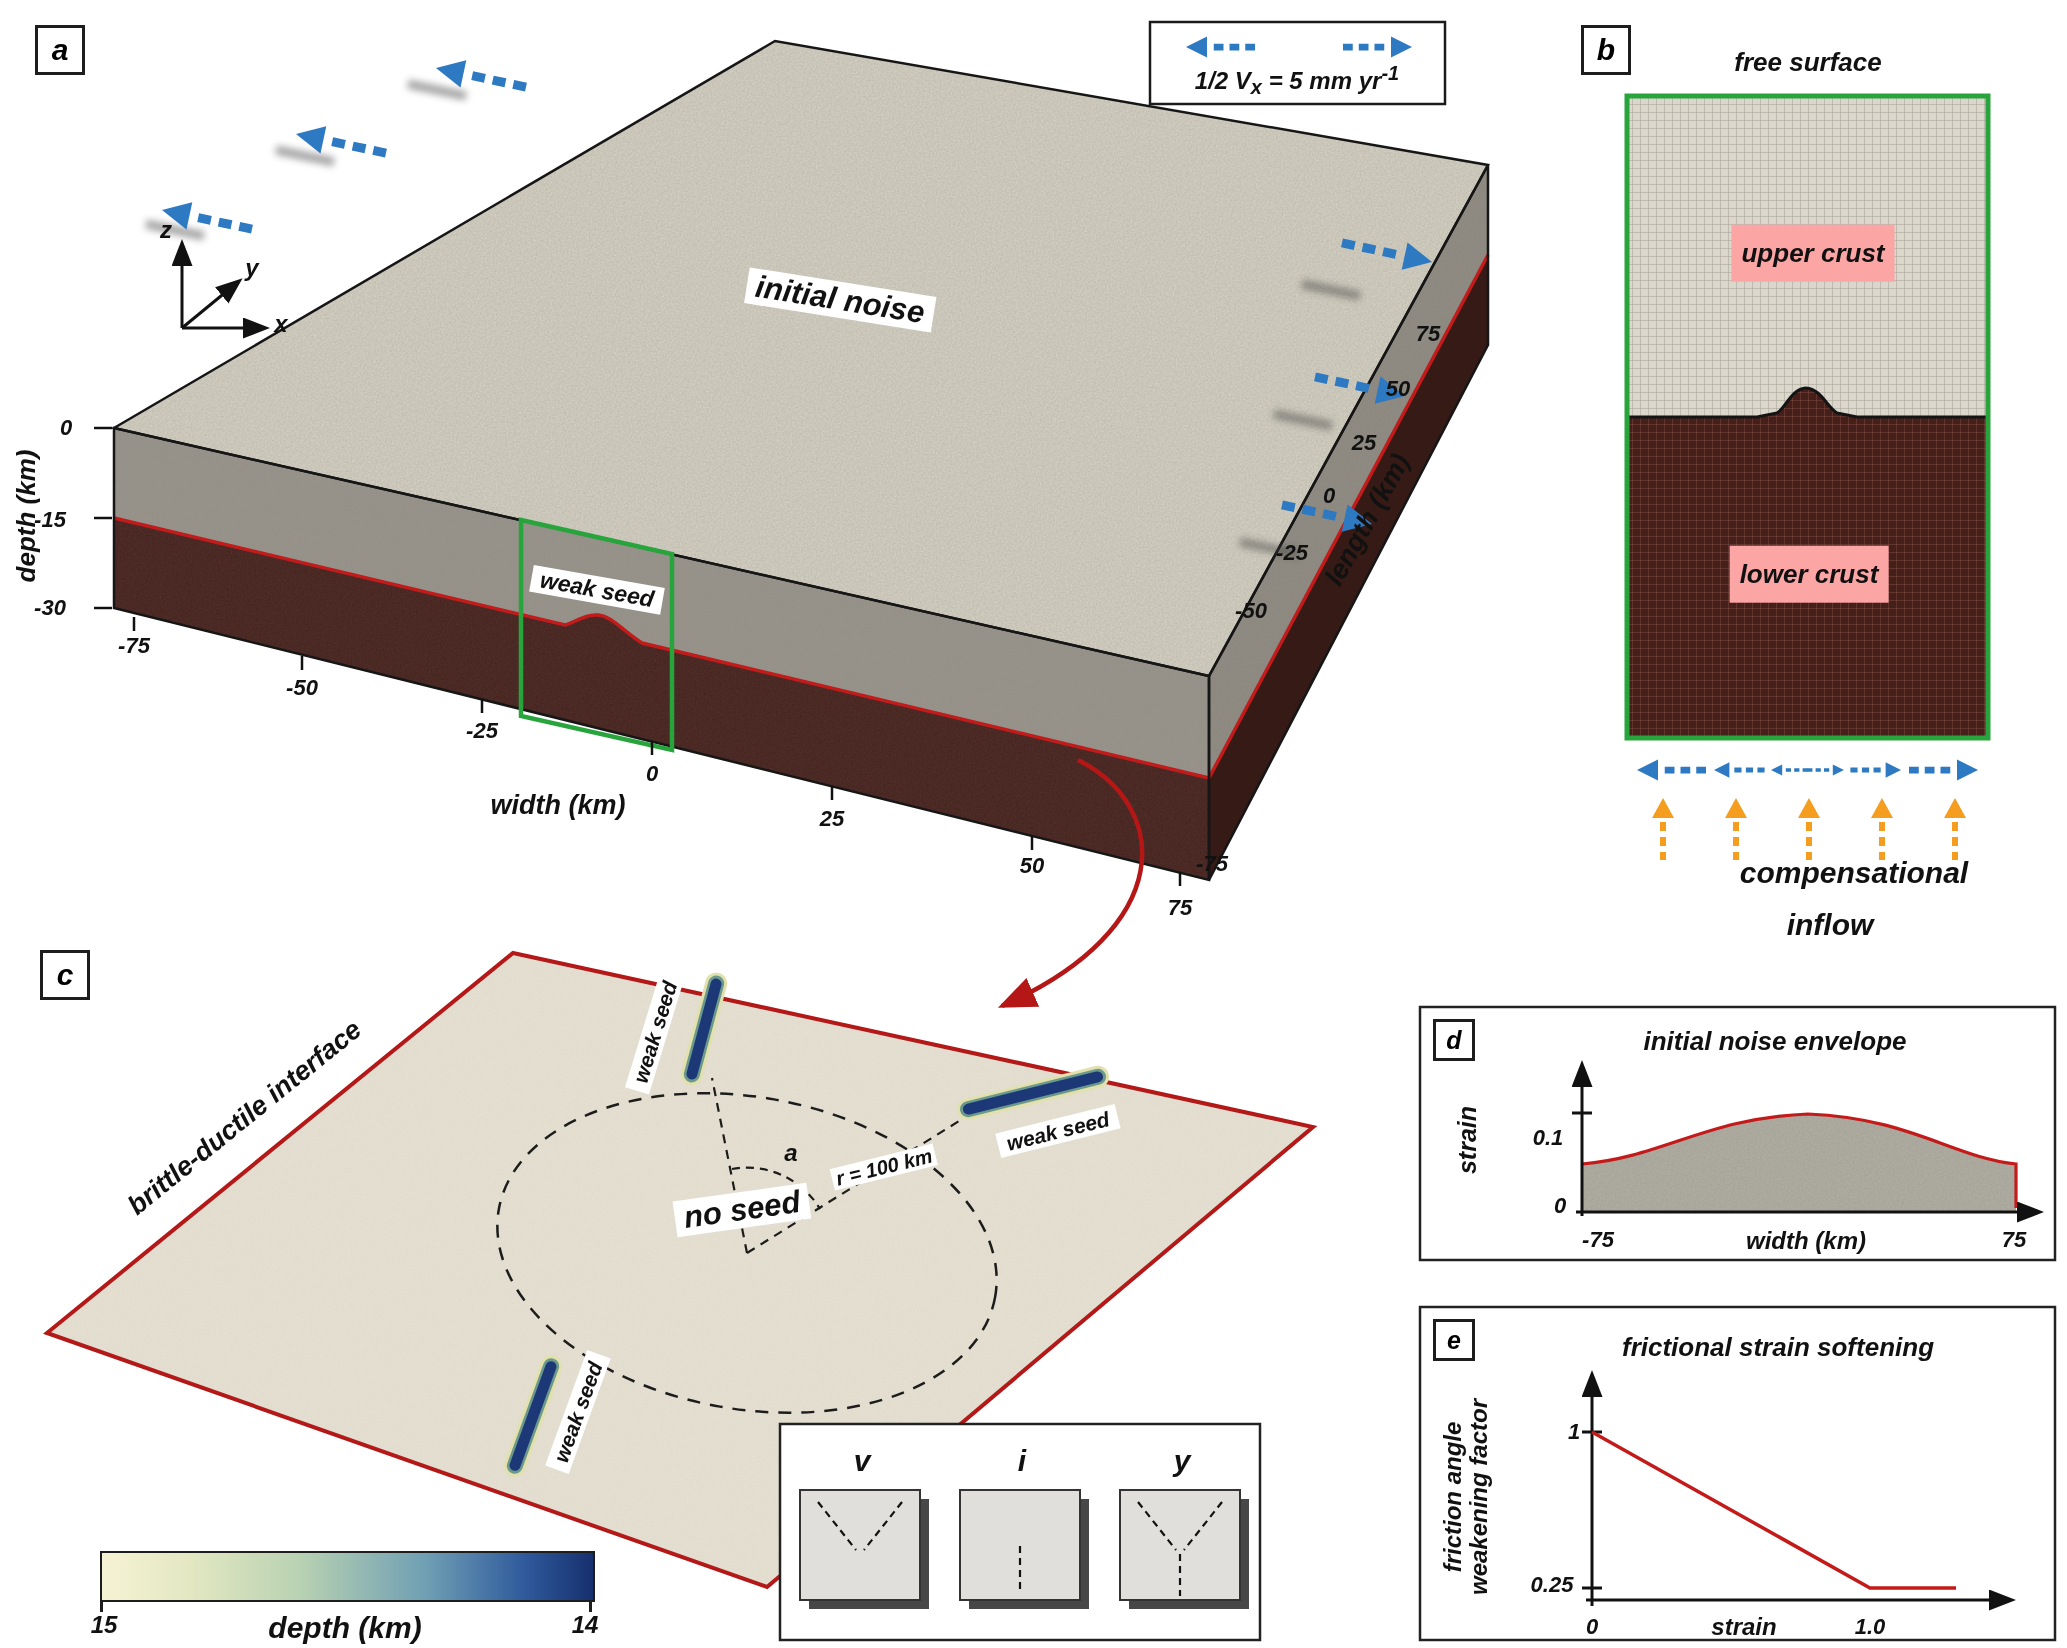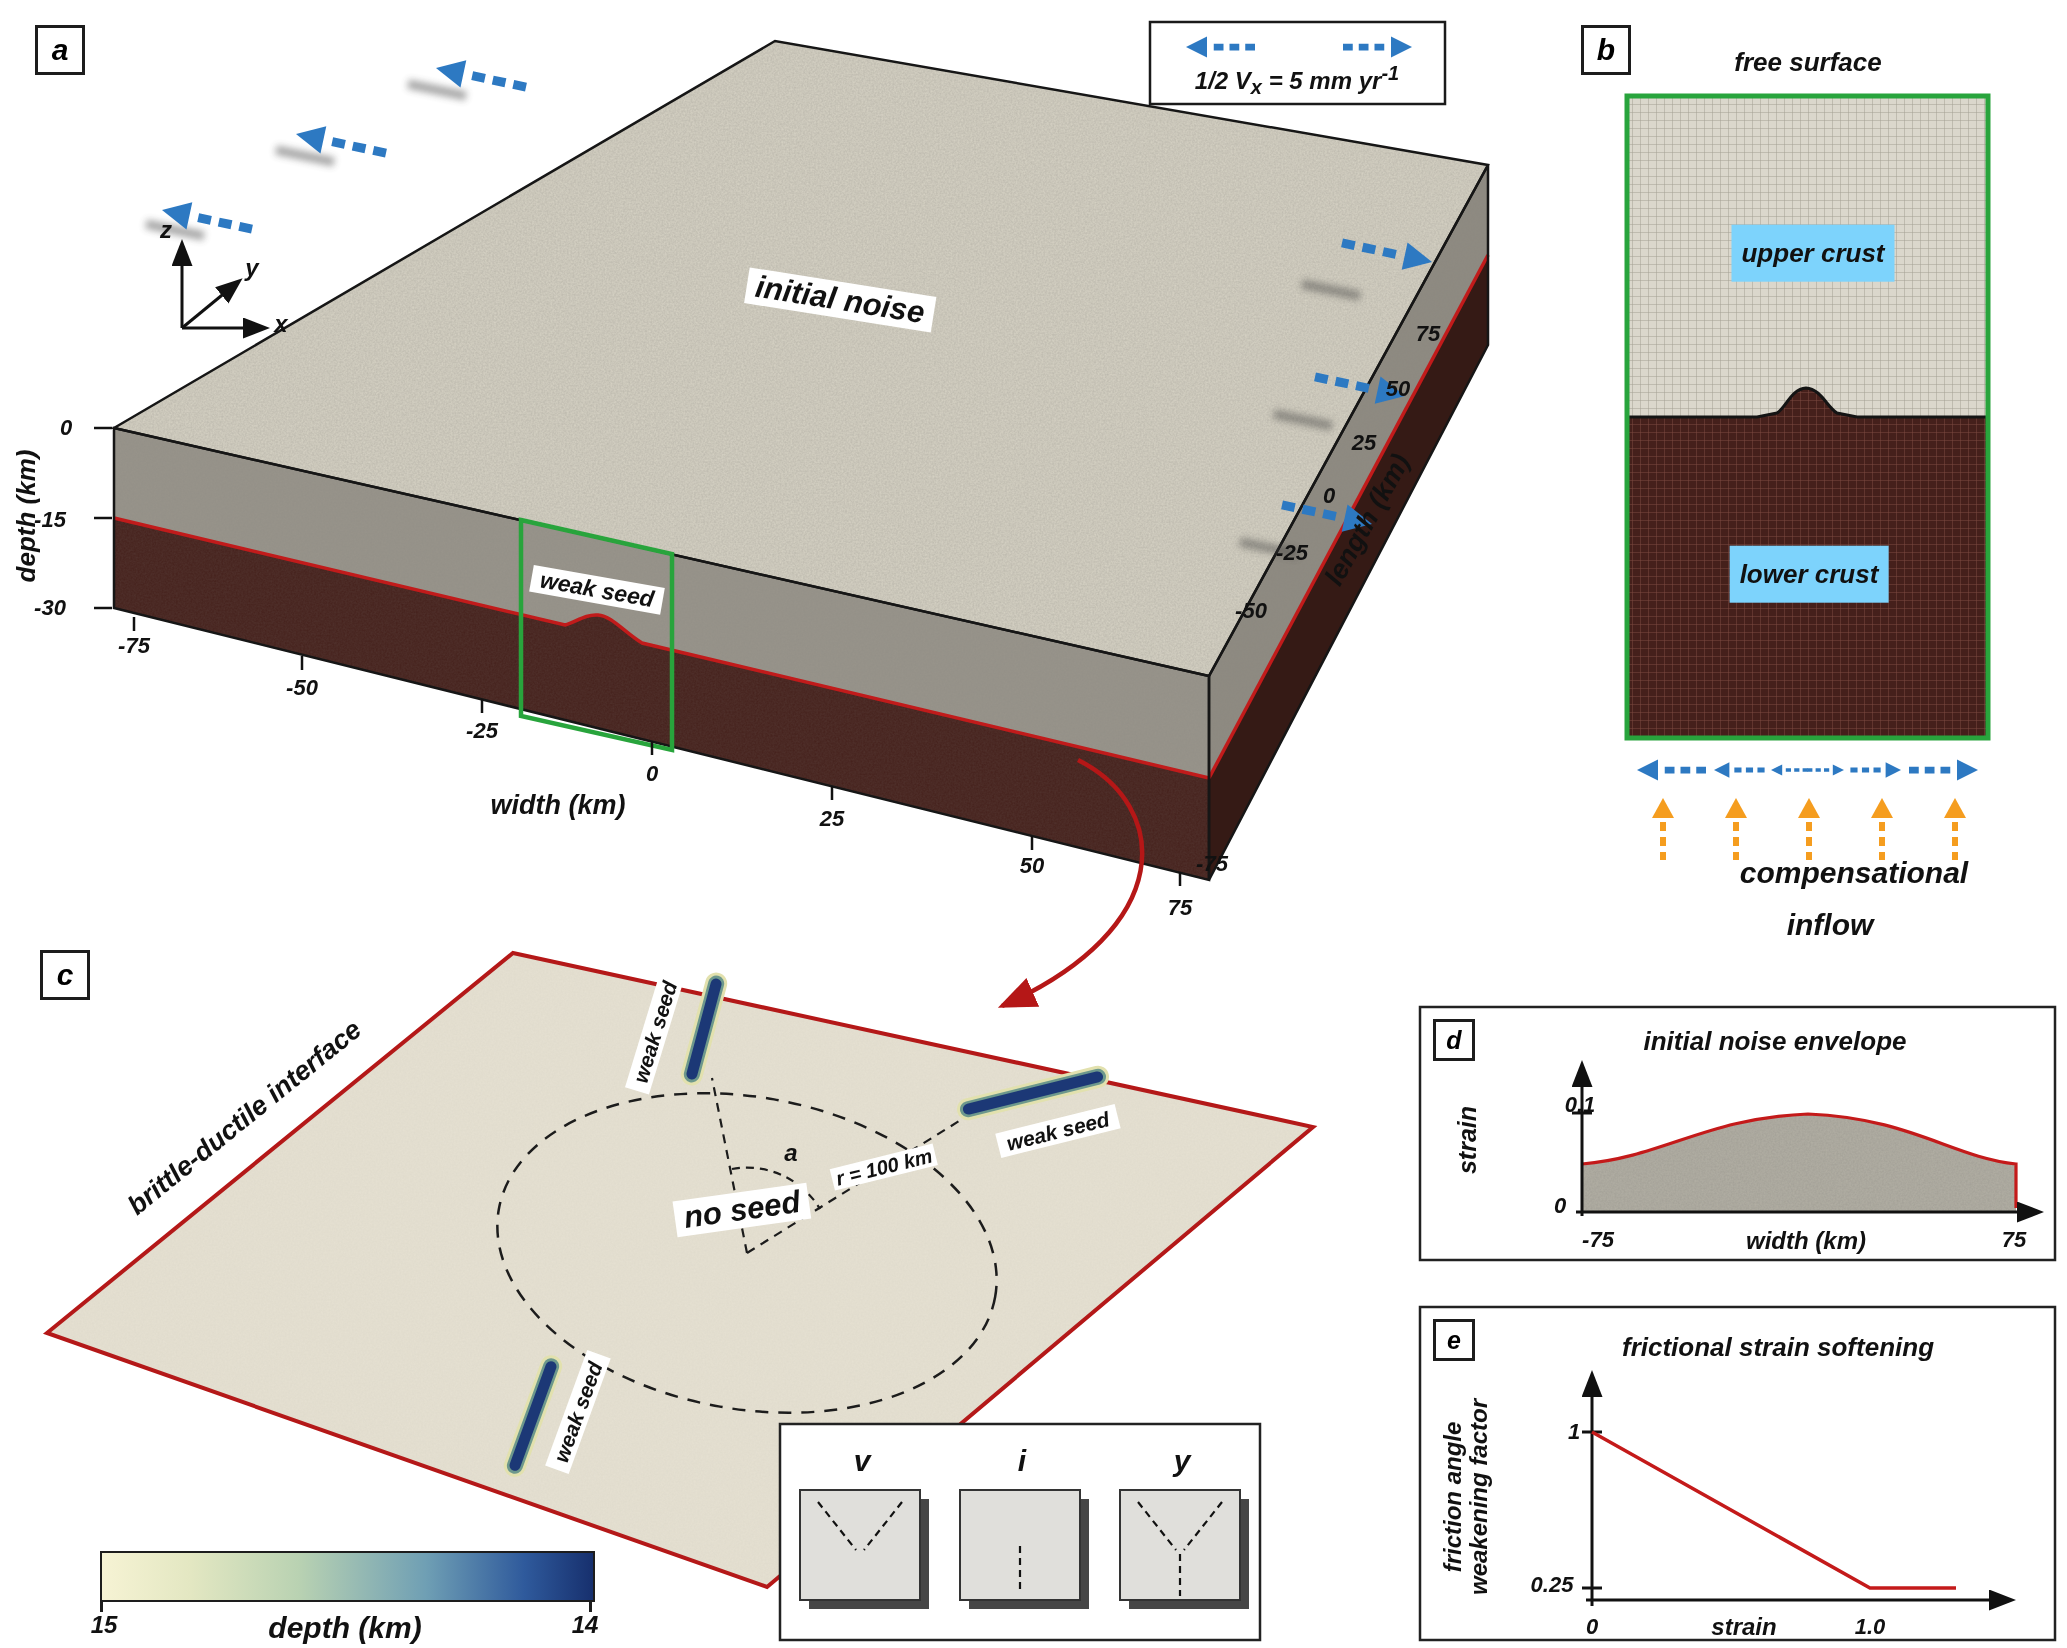--- a/index.html
+++ b/index.html
@@ -3,21 +3,21 @@
 <meta charset="utf-8">
 <style>
   html,body{margin:0;padding:0;background:#ffffff;}
   #figure{position:relative;width:2067px;height:1648px;background:#fff;overflow:hidden;
           font-family:"Liberation Sans",sans-serif;}
   #gfx{position:absolute;left:0;top:0;}
   #labels{position:absolute;left:0;top:0;width:100%;height:100%;}
   .lbl{position:absolute;transform:translate(-50%,-50%);white-space:nowrap;color:#111;
        font-style:italic;font-weight:bold;line-height:1.1;}
   .badge{background:#ffffff;padding:1px 9px;}
-  .badge-light{background:#7dd3fc;padding:14px 10px;}
+  .badge-light{background:#fca5a5;padding:14px 10px;}
   .panelbox{display:flex;align-items:center;justify-content:center;border:3px solid #1d1d1d;
             background:#fff;font-style:italic;font-weight:bold;position:absolute;}
   .tick{font-size:22px;}
   .axisname{font-size:27px;}
   .cbar{position:absolute;left:100px;top:1551px;width:491px;height:47px;border:2.5px solid #1d1d1d;
         background:linear-gradient(90deg,#f6f3d4 0%,#e3e7c2 18%,#b9d2b2 40%,#6f9fb4 66%,#2f5a9c 86%,#17306e 100%);}
   .cbtick{position:absolute;width:2.5px;height:11px;background:#1d1d1d;top:1601px;}
 </style>
 </head>
 <body>
@@ -286,21 +286,21 @@
   <div class="lbl tick" style="left:104px;top:1625px;font-size:24px;font-style:italic;">15</div>
   <div class="lbl tick" style="left:585px;top:1625px;font-size:24px;">14</div>
   <div class="lbl" style="left:345px;top:1627px;font-size:30px;">depth (km)</div>
 
   <div class="lbl" style="left:862px;top:1460px;font-size:30px;">v</div>
   <div class="lbl" style="left:1022px;top:1460px;font-size:30px;">i</div>
   <div class="lbl" style="left:1182px;top:1460px;font-size:30px;">y</div>
 
   <div class="lbl" style="left:1775px;top:1041px;font-size:26px;">initial noise envelope</div>
   <div class="lbl" style="left:1468px;top:1140px;font-size:25px;transform:translate(-50%,-50%) rotate(-90deg);">strain</div>
-  <div class="lbl tick" style="left:1548px;top:1105px;margin-left:32px;">0.1</div>
+  <div class="lbl tick" style="left:1548px;top:1138px;">0.1</div>
   <div class="lbl tick" style="left:1560px;top:1206px;">0</div>
   <div class="lbl tick" style="left:1598px;top:1240px;">-75</div>
   <div class="lbl tick" style="left:2014px;top:1240px;">75</div>
   <div class="lbl" style="left:1806px;top:1241px;font-size:24px;">width (km)</div>
 
   <div class="lbl" style="left:1778px;top:1347px;font-size:26px;">frictional strain softening</div>
   <div class="lbl" style="left:1466px;top:1497px;font-size:24px;transform:translate(-50%,-50%) rotate(-90deg);text-align:center;white-space:nowrap;">
     <div>friction angle</div>
     <div>weakening factor</div>
   </div>

